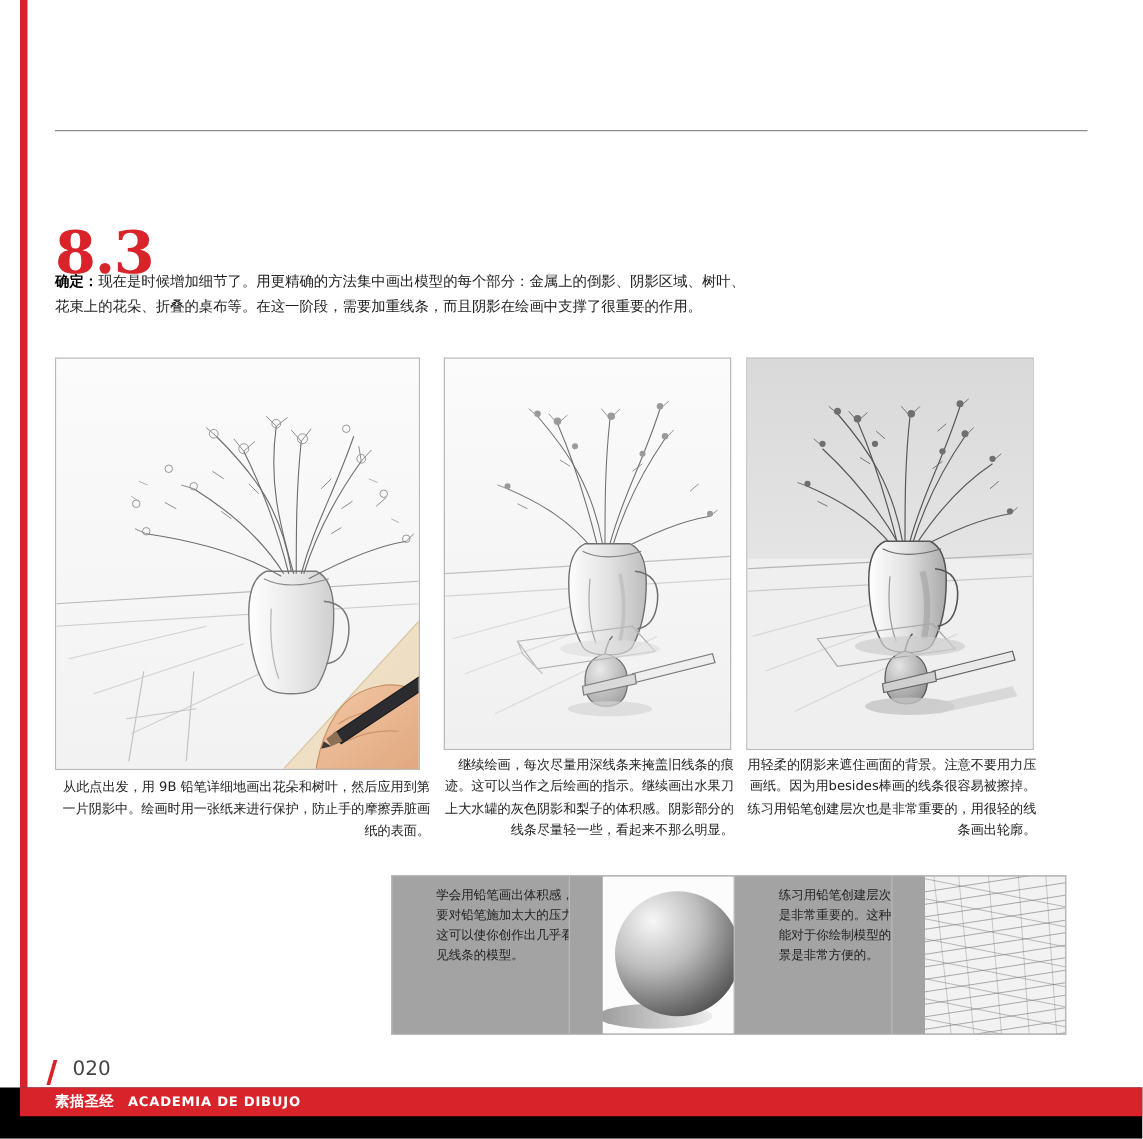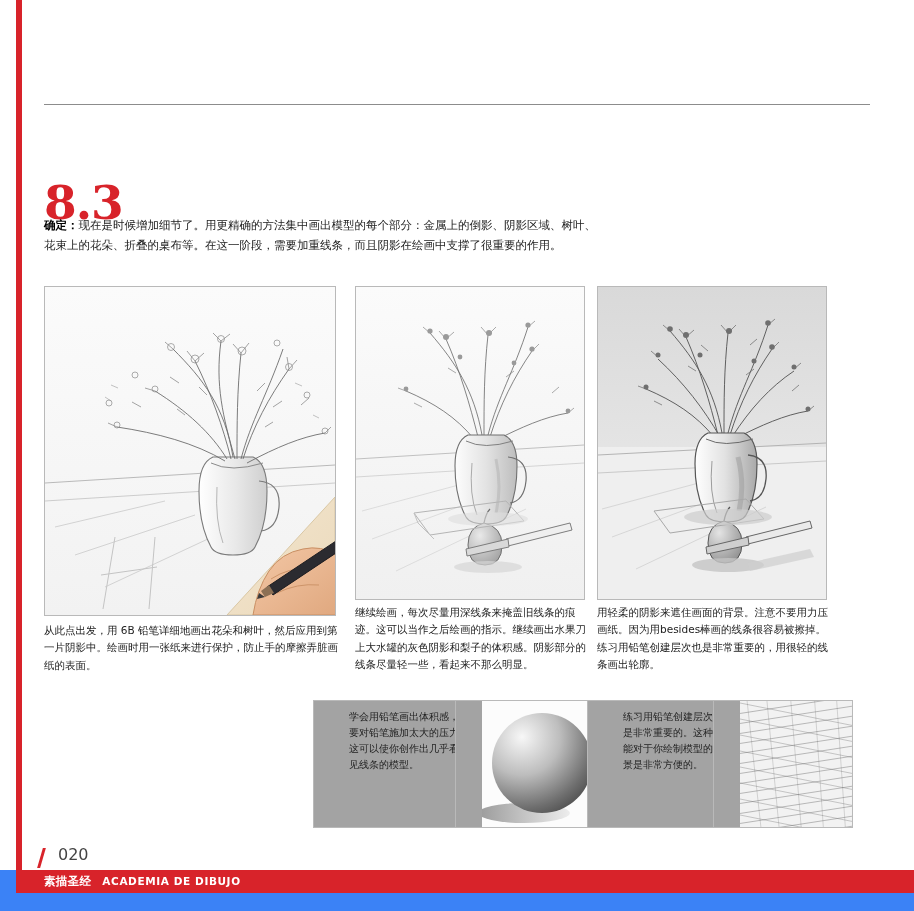--- a/index.html
+++ b/index.html
@@ -30,42 +30,42 @@
   }
   .intro{
     position:absolute;left:44px;top:215px;width:560px;
     font-size:11.5px;line-height:1.75;color:#222;
   }
   .intro b{font-weight:bold;color:#000;}
 
   
   .fig{position:absolute;border:1px solid #b9b9b9;background:#fdfdfd;overflow:hidden;}
   .cap{
-    position:absolute;font-size:10.5px;line-height:1.65;color:#222;
+    position:absolute;font-size:10.5px;line-height:1.65;color:#222;text-align:right;
   }
 
   
   #fig1{left:44px;top:286px;width:290px;height:328px;}
   #cap1{left:44px;top:622px;width:300px;}
   #fig2{left:355px;top:286px;width:228px;height:312px;}
   #cap2{left:355px;top:604px;width:232px;}
   #fig3{left:597px;top:286px;width:228px;height:312px;}
   #cap3{left:597px;top:604px;width:232px;}
 
   
   .bbox{position:absolute;border:1px solid #b9b9b9;background:#a3a3a3;overflow:hidden;padding-left:26px;}
   #bbox1{left:313px;top:700px;width:142px;height:126px;}
   #bimg1{left:455px;top:700px;width:128px;height:126px;}
   #bbox2{left:587px;top:700px;width:126px;height:126px;font-family:Liberation Serif, serif;}
   #bimg2{left:713px;top:700px;width:112px;height:126px;}
   .bboxtxt{padding:8px 9px;font-size:10px;line-height:1.6;color:#222;}
 
   
   .footer{
-    position:absolute;left:0;bottom:0;width:914px;height:41px;background:#3b82f6;
+    position:absolute;left:0;bottom:0;width:914px;height:41px;background:#000000;
   }
   .footer-red{
     position:absolute;left:16px;bottom:18px;width:898px;height:23px;background:#d8232a;
   }
   .footer-text{
     position:absolute;left:44px;bottom:22px;color:#fff;font-size:11px;font-weight:bold;
     letter-spacing:.3px;
   }
   .footer-text .cn{font-size:11.5px;}
   .footer-text .es{margin-left:7px;font-size:10.5px;letter-spacing:.6px;}
@@ -171,21 +171,21 @@
 
     <path d="M258 262 q-22 4 -34 22 q-12 18 -16 44 l84 0 l0 -60 q-16 -10 -34 -6 z" fill="url(#skin)" stroke="#c98f63" stroke-width="1"></path>
     <path d="M226 292 q18 -12 38 -10" stroke="#cd9469" stroke-width="1" fill="none"></path>
     <path d="M232 306 q20 -10 42 -8" stroke="#cd9469" stroke-width="1" fill="none"></path>
 
     <path d="M222 300 L300 248 L306 256 L228 308 Z" fill="#2b2b30" stroke="#1b1b1f" stroke-width="1"></path>
     <path d="M216 304 L224 298 L229 306 L220 310 Z" fill="#8c7055"></path>
     <path d="M214 306 L220 310 L212 312 Z" fill="#3a3a3a"></path>
   </svg>
 </div>
-<div class="cap" id="cap1">从此点出发，用 6B 铅笔详细地画出花朵和树叶，然后应用到第一片阴影中。绘画时用一张纸来进行保护，防止手的摩擦弄脏画纸的表面。</div>
+<div class="cap" id="cap1">从此点出发，用 9B 铅笔详细地画出花朵和树叶，然后应用到第一片阴影中。绘画时用一张纸来进行保护，防止手的摩擦弄脏画纸的表面。</div>
 
 <div class="fig" id="fig2">
   <svg width="228" height="312" viewBox="0 0 228 312">
     <defs>
       <linearGradient id="bg2" x1="0" y1="0" x2="0" y2="1">
         <stop offset="0%" stop-color="#fbfbfb"></stop>
           <stop offset="100%" stop-color="#f0f0f0"></stop>
       </linearGradient>
       <linearGradient id="vase2" x1="0" y1="0" x2="1" y2="0">
         <stop offset="0%" stop-color="#fdfdfd"></stop>

